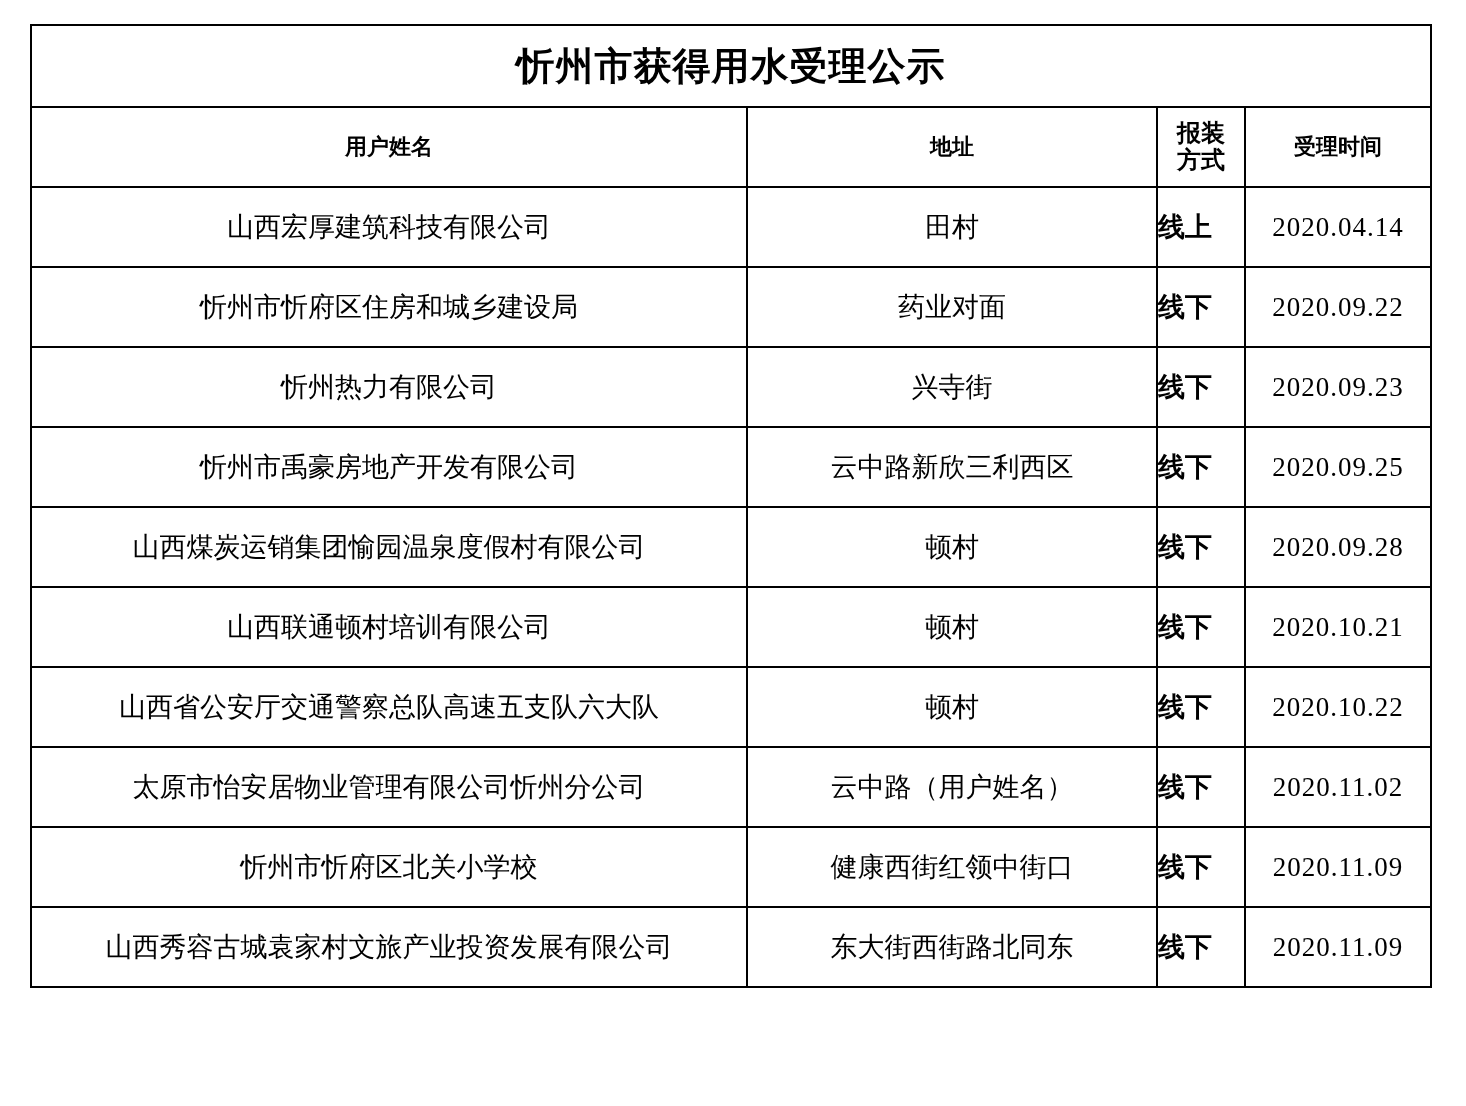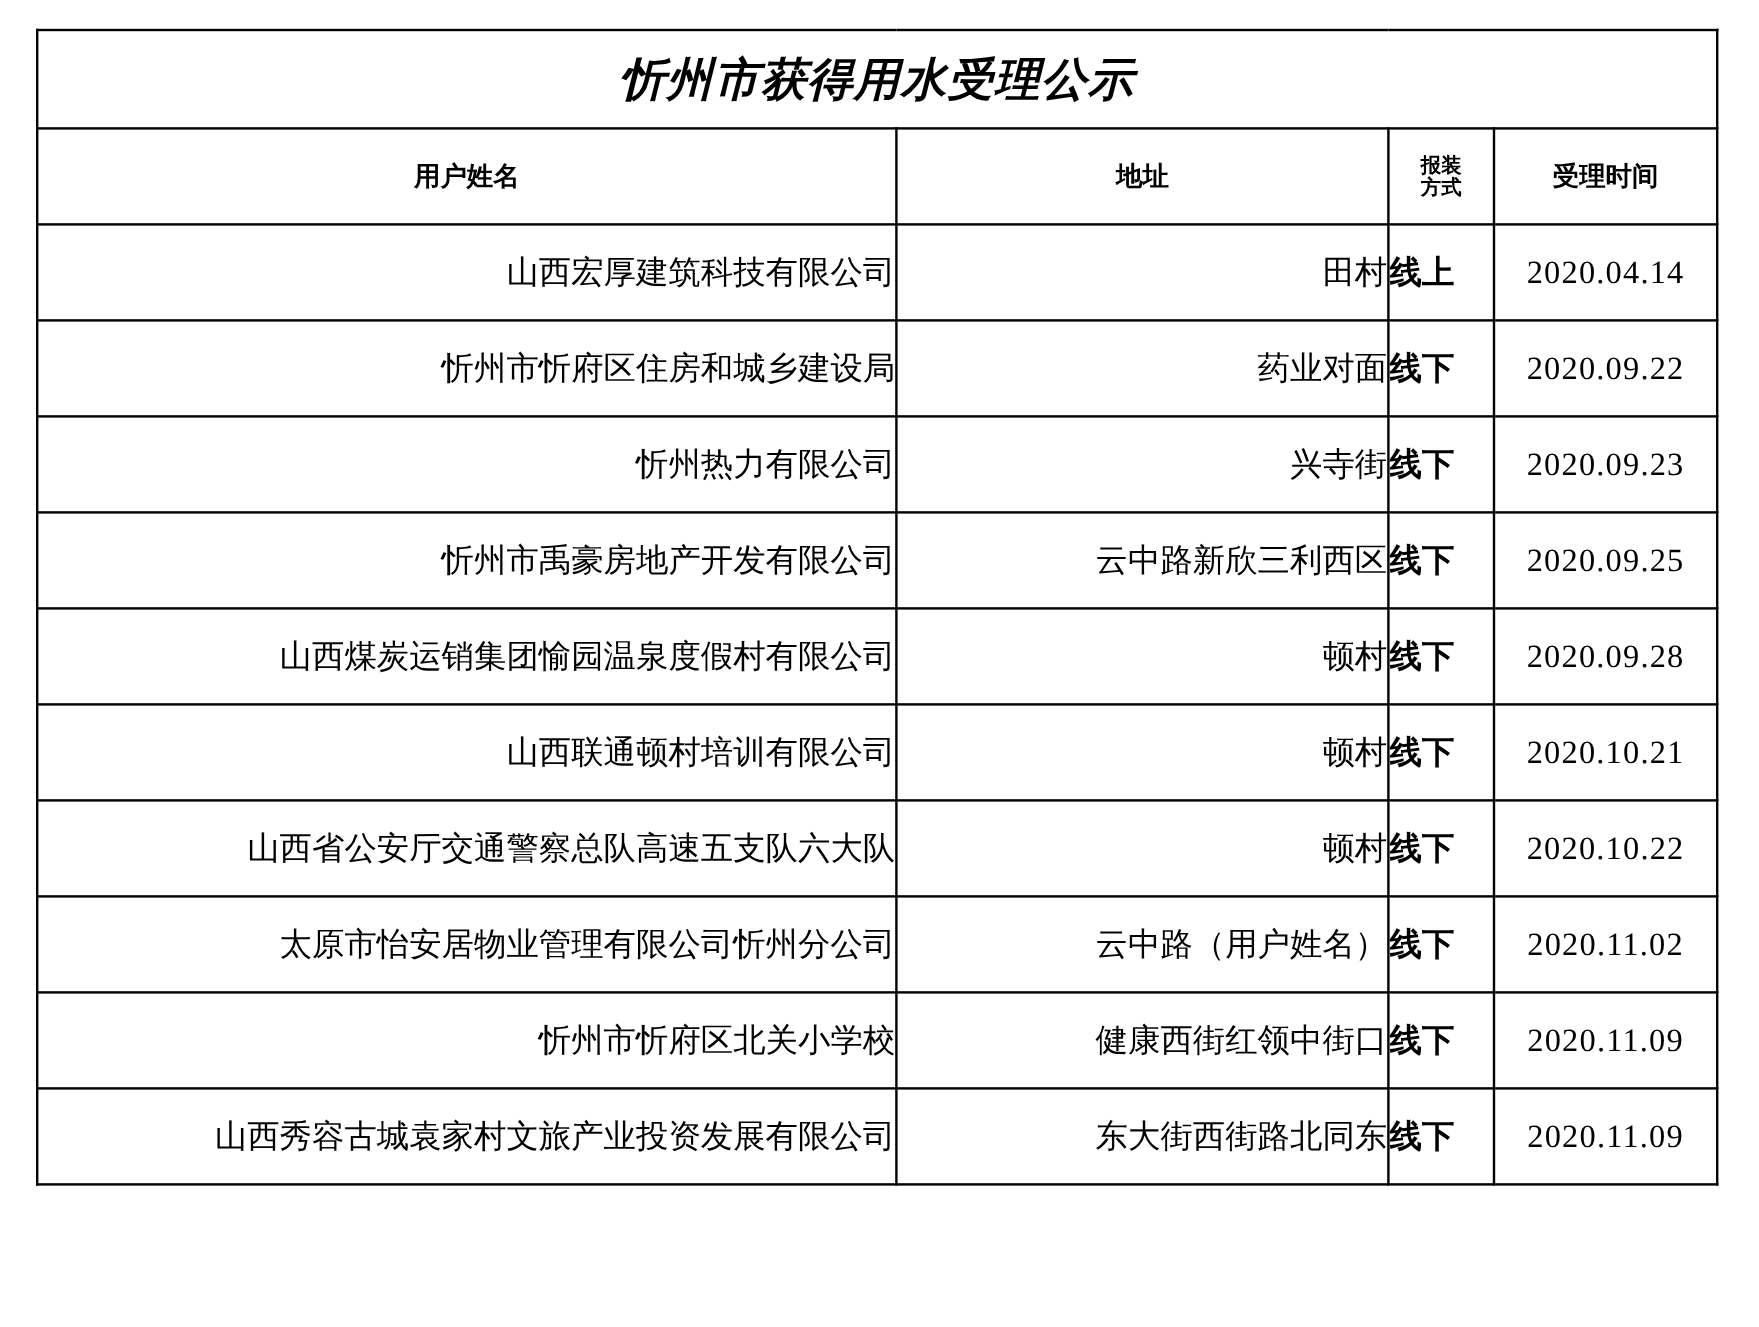--- a/index.html
+++ b/index.html
@@ -31,38 +31,37 @@
     vertical-align: middle;
     background: #ffffff;
   }
   .title-cell {
     height: 80px;
     text-align: center;
     font-size: 38px;
     font-weight: bold;
     letter-spacing: 1px;
     font-family: "Liberation Serif", "DejaVu Serif", serif;
-    font-style: italic;
   }
   .hdr {
     height: 78px;
     text-align: center;
     font-size: 22px;
     font-weight: bold;
   }
   .hdr.small {
-    font-size: 17px;
+    font-size: 24px;
     line-height: 1.12;
   }
   td.cell {
     height: 78px;
     font-size: 27px;
     font-weight: normal;
     padding-left: 10px;
-    text-align: right;
+    text-align: center;
     white-space: nowrap;
     overflow: hidden;
   }
   td.cell.center {
     text-align: left;
     padding-left: 0;
     font-weight: bold;
   }
   td.cell.date {
     text-align: center;

